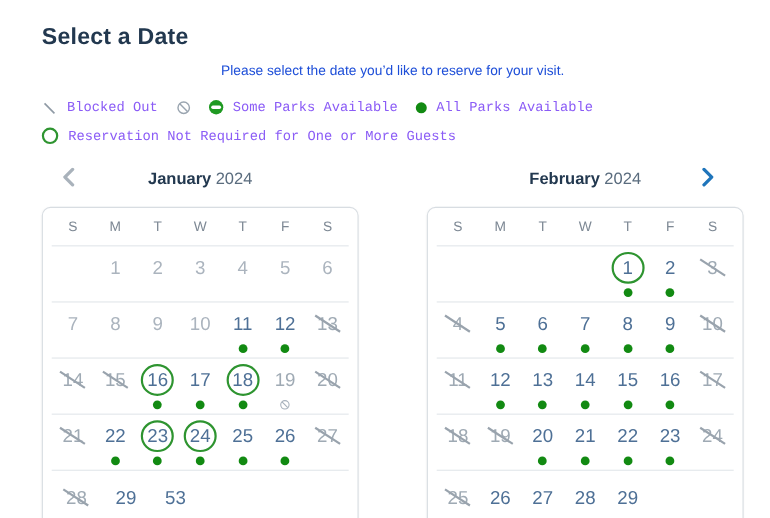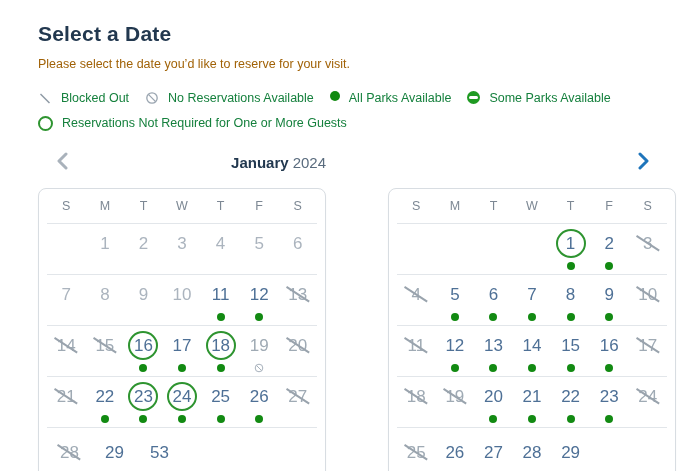--- a/index.html
+++ b/index.html
@@ -8,48 +8,48 @@
     width: 700px; height: 471px; overflow: hidden;
     font-family: "Liberation Sans", "DejaVu Sans", sans-serif;
     color:#253b56;
   }
   .page { padding: 22px 24px 0 38px; }
 
   .page-title {
     font-size: 21px; font-weight: bold; color:#22384f;
     letter-spacing: .2px; margin-bottom: 11px;
   }
-  .page-subtitle { font-size: 12.5px; color:#a16207; margin-bottom: 16px; }
+  .page-subtitle { font-size: 12.5px; color:#1d4ed8; margin-bottom: 16px; text-align: center; }
 
   
   .legend { margin-bottom: 14px; }
   .legend-row { display:flex; align-items:center; gap: 16px; height:21px; }
   .legend-row + .legend-row { margin-top: 5px; }
-  .legend-item { display:flex; align-items:flex-start; gap: 9px; font-size:12.5px; color:#15803d; }
+  .legend-item { display:flex; align-items:center; gap: 9px; font-size:12.5px; color:#8b5cf6;font-family:Liberation Mono, monospace; }
   .icon-slash, .icon-nores { display:block; }
   .icon-dot {
     width:10px; height:10px; border-radius:50%; background:#128a12; display:inline-block;
   }
   .icon-some {
     width:13px; height:13px; border-radius:50%; background:#1f9a22; position:relative; display:inline-block;
   }
   .icon-some::after {
     content:""; position:absolute; left:2px; right:2px; top:5px; height:3px;
     border-radius:2px; background:#ffffff;
   }
   .icon-ring {
     width:15px; height:15px; border-radius:50%; border:2px solid #2e9430; display:inline-block; background:#fff;
   }
 
   
   .nav-row {
     position: relative; width: 638px; height: 24px;
     margin-top: 16px; display:flex; align-items:center;
   }
-  .month-title { width: 288px; text-align:right; font-size: 15px; }
+  .month-title { width: 288px; text-align:center; font-size: 15px; }
   .month-title .month { font-weight: bold; color:#22384f; }
   .month-title .year { color:#5a6c7e; margin-left:4px; }
   .month-gap { width: 62px; }
   .nav-chevron { position:absolute; top:2px; cursor:pointer; line-height:0; }
   .nav-prev { left: 18px; }
   .nav-next { right: 26px; }
 
   
   .cards { display:flex; gap: 62px; margin-top: 14px; }
   .cal-card {
@@ -102,49 +102,51 @@
         <svg class="icon-slash" width="14" height="14" viewBox="0 0 14 14">
             <line x1="2.5" y1="3" x2="11.5" y2="12" stroke="#8f9aa5" stroke-width="1.5"></line>
           </svg>
         <span>Blocked Out</span>
       </div>
       <div class="legend-item">
         <svg class="icon-nores" width="14" height="14" viewBox="0 0 14 14">
             <circle cx="7" cy="7" r="5.2" fill="none" stroke="#9aa5b0" stroke-width="1.3"></circle>
             <line x1="3.4" y1="3.4" x2="10.6" y2="10.6" stroke="#9aa5b0" stroke-width="1.3"></line>
           </svg>
-        <span>No Reservations Available</span>
+      </div>
+      <div class="legend-item">
+        <span class="icon-some"></span>
+        <span>Some Parks Available</span>
       </div>
       <div class="legend-item">
         <span class="icon-dot"></span>
         <span>All Parks Available</span>
       </div>
-      <div class="legend-item">
-        <span class="icon-some"></span>
-        <span>Some Parks Available</span>
-      </div>
     </div>
     <div class="legend-row">
       <div class="legend-item">
         <span class="icon-ring"></span>
-        <span>Reservations Not Required for One or More Guests</span>
+        <span>Reservation Not Required for One or More Guests</span>
       </div>
     </div>
   </div>
 
   <div class="nav-row">
     <span class="nav-chevron nav-prev">
       <svg width="13" height="18" viewBox="0 0 13 18">
           <polyline points="10,2 3,9 10,16" fill="none" stroke="#a9b2bb" stroke-width="3" stroke-linecap="round" stroke-linejoin="round"></polyline>
         </svg>
     </span>
     <div class="month-title">
       <span class="month">January</span><span class="year">2024</span>
     </div>
     <div class="month-gap"></div>
+    <div class="month-title">
+      <span class="month">February</span><span class="year">2024</span>
+    </div>
     <span class="nav-chevron nav-next">
       <svg width="13" height="18" viewBox="0 0 13 18">
           <polyline points="3,2 10,9 3,16" fill="none" stroke="#1f75bb" stroke-width="3" stroke-linecap="round" stroke-linejoin="round"></polyline>
         </svg>
     </span>
   </div>
 
   <div class="cards">
     <div class="cal-card">
       <div class="weekdays">

